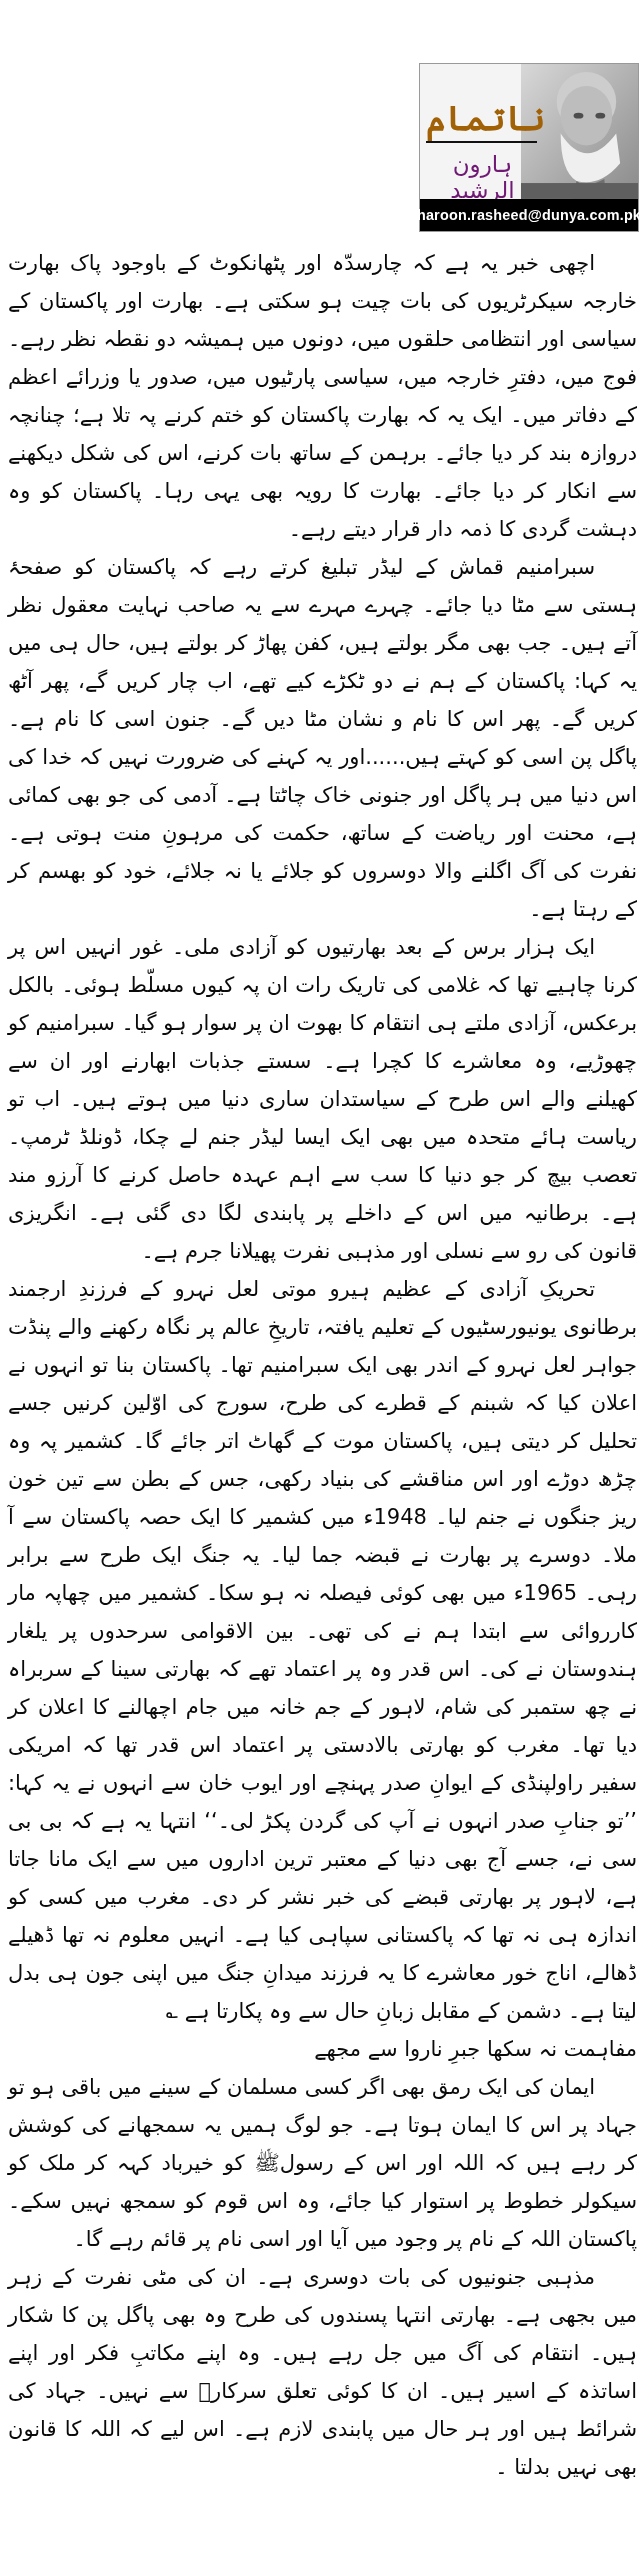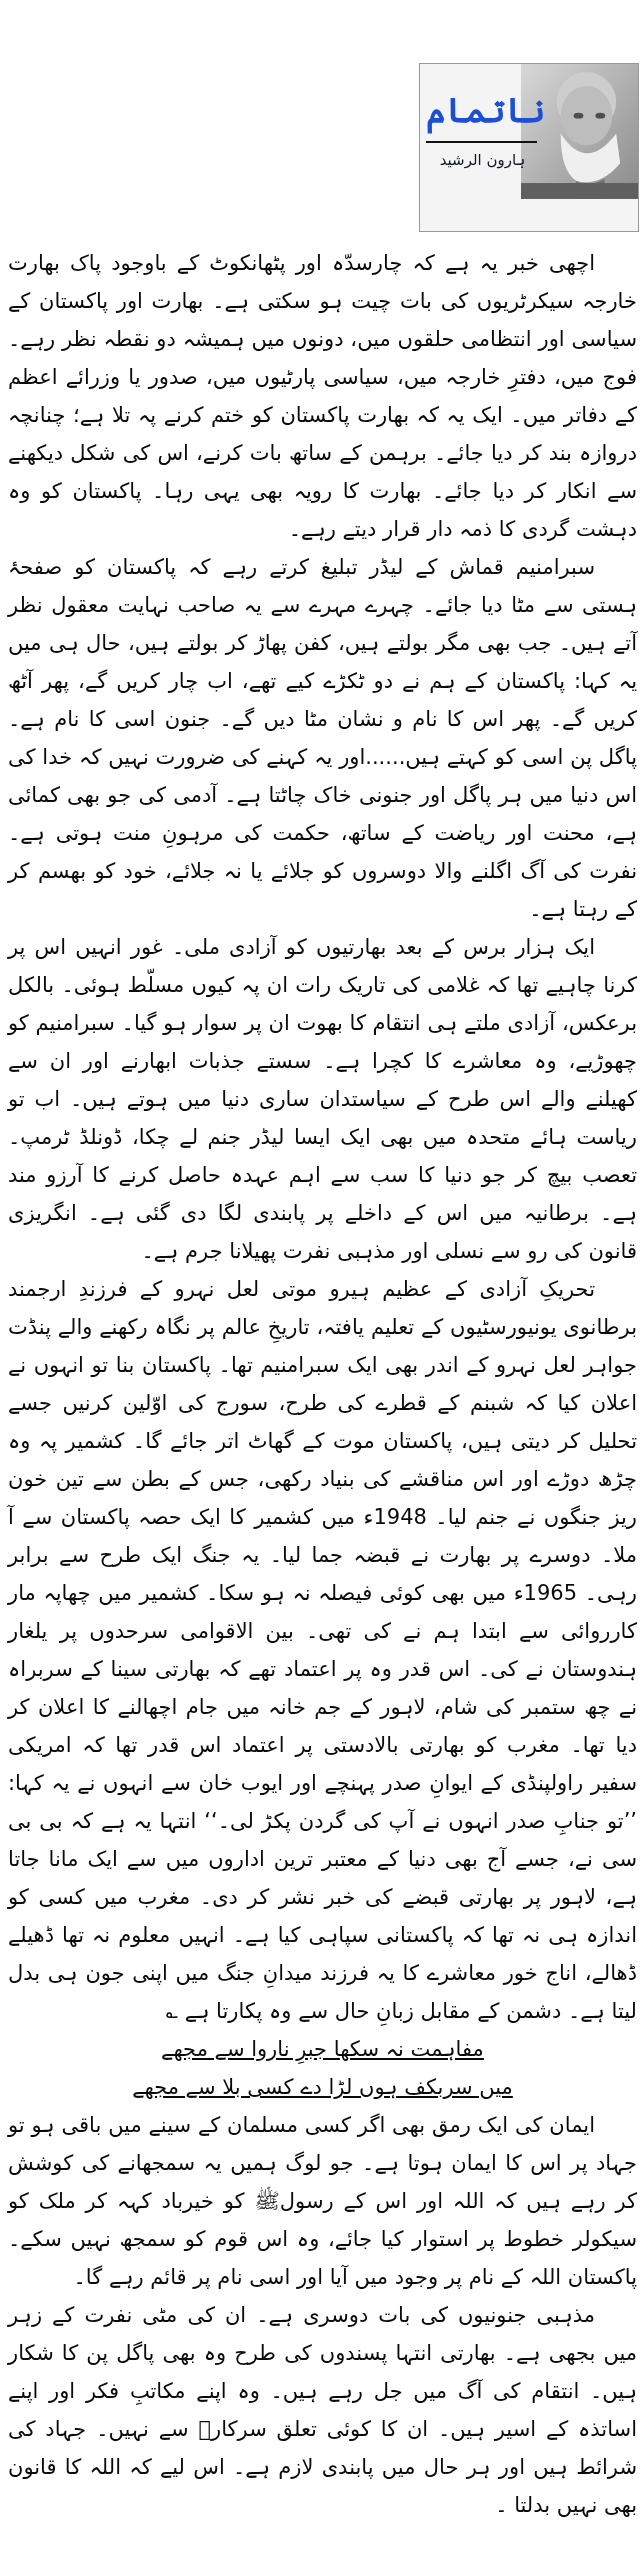--- a/index.html
+++ b/index.html
@@ -16,29 +16,29 @@
   }
   .masthead .photo{
     position:absolute; top:0; right:0; width:117px; height:135px; overflow:hidden;
     background:linear-gradient(135deg,#cfcfcf 0%,#9a9a9a 60%,#7d7d7d 100%);
   }
   .masthead .photo svg{display:block;}
   .logo-wrap{
     position:absolute; top:28px; left:6px; width:103px; text-align:center;
   }
   .column-logo{
-    font-size:34px; font-weight:bold; line-height:1.1; color:#1d4ed8;
-    font-family:Liberation Serif, serif; letter-spacing:1px;
+    font-size:34px; font-weight:bold; line-height:1.1; color:#a16207;
+    font-family:Liberation Serif, serif; letter-spacing:1px;margin-top:8px;
   }
   .masthead-divider{
     position:absolute; top:77px; left:6px; width:111px; height:2px; background:#111;
   }
   .author-name{
     position:absolute; top:87px; left:0; width:125px; text-align:center;
-    font-size:15px; color:#0f172a; direction:rtl;
+    font-size:23px; color:#701a75; direction:rtl;
   }
   .email-bar{
     position:absolute; bottom:0; left:0; width:100%; height:32px;
     background:#000; color:#fff; display:flex; align-items:center; justify-content:center;
     font-family:"Liberation Sans", sans-serif; font-weight:bold; font-size:14.4px;
     letter-spacing:0.2px;
   }
 
   
   .article-title{
@@ -46,21 +46,21 @@
     font-size:30px; color:#000; direction:rtl; font-weight:500;
   }
 
   
   .article-body{
     position:absolute; top:244px; left:8px; width:629px;
     direction:rtl; text-align:justify;
     font-size:21px; line-height:38px; color:#0a0a0a;
   }
   .article-body p{margin:0; text-indent:42px;}
-  .verse-block{margin:0; text-align:center; text-indent:0; line-height:38px;text-decoration:underline;}
+  .verse-block{margin:0; text-indent:0; line-height:38px;}
   .verse-line{display:block; text-indent:0;}
 </style>
 </head>
 <body>
 
 <div class="page">
 
   <div class="masthead">
     <div class="photo">
       <svg width="117" height="135" viewBox="0 0 118 136" xmlns="http://www.w3.org/2000/svg">
@@ -79,32 +79,32 @@
         <path d="M40 70 Q66 110 96 70 L100 100 Q80 124 56 118 Q40 108 40 70 Z" fill="#efefef"></path>
         <path d="M56 118 Q66 126 84 116 L86 136 L52 136 Z" fill="#6f6f6f"></path>
         <rect x="0" y="120" width="118" height="16" fill="#5f5f5f"></rect>
       </svg>
     </div>
     <div class="logo-wrap">
       <div class="column-logo">ناتمام</div>
     </div>
     <div class="masthead-divider"></div>
     <div class="author-name">ہارون الرشید</div>
+    <div class="email-bar">haroon.rasheed@dunya.com.pk</div>
   </div>
 
 
   <div class="article-body">
     <p>اچھی خبر یہ ہے کہ چارسدّہ اور پٹھانکوٹ کے باوجود پاک بھارت خارجہ سیکرٹریوں کی بات چیت ہو سکتی ہے۔ بھارت اور پاکستان کے سیاسی اور انتظامی حلقوں میں، دونوں میں ہمیشہ دو نقطہ نظر رہے۔ فوج میں، دفترِ خارجہ میں، سیاسی پارٹیوں میں، صدور یا وزرائے اعظم کے دفاتر میں۔ ایک یہ کہ بھارت پاکستان کو ختم کرنے پہ تلا ہے؛ چنانچہ دروازہ بند کر دیا جائے۔ برہمن کے ساتھ بات کرنے، اس کی شکل دیکھنے سے انکار کر دیا جائے۔ بھارت کا رویہ بھی یہی رہا۔ پاکستان کو وہ دہشت گردی کا ذمہ دار قرار دیتے رہے۔</p>
     <p>سبرامنیم قماش کے لیڈر تبلیغ کرتے رہے کہ پاکستان کو صفحۂ ہستی سے مٹا دیا جائے۔ چہرے مہرے سے یہ صاحب نہایت معقول نظر آتے ہیں۔ جب بھی مگر بولتے ہیں، کفن پھاڑ کر بولتے ہیں، حال ہی میں یہ کہا: پاکستان کے ہم نے دو ٹکڑے کیے تھے، اب چار کریں گے، پھر آٹھ کریں گے۔ پھر اس کا نام و نشان مٹا دیں گے۔ جنون اسی کا نام ہے۔ پاگل پن اسی کو کہتے ہیں......اور یہ کہنے کی ضرورت نہیں کہ خدا کی اس دنیا میں ہر پاگل اور جنونی خاک چاٹتا ہے۔ آدمی کی جو بھی کمائی ہے، محنت اور ریاضت کے ساتھ، حکمت کی مرہونِ منت ہوتی ہے۔ نفرت کی آگ اگلنے والا دوسروں کو جلائے یا نہ جلائے، خود کو بھسم کر کے رہتا ہے۔</p>
     <p>ایک ہزار برس کے بعد بھارتیوں کو آزادی ملی۔ غور انہیں اس پر کرنا چاہیے تھا کہ غلامی کی تاریک رات ان پہ کیوں مسلّط ہوئی۔ بالکل برعکس، آزادی ملتے ہی انتقام کا بھوت ان پر سوار ہو گیا۔ سبرامنیم کو چھوڑیے، وہ معاشرے کا کچرا ہے۔ سستے جذبات ابھارنے اور ان سے کھیلنے والے اس طرح کے سیاستدان ساری دنیا میں ہوتے ہیں۔ اب تو ریاست ہائے متحدہ میں بھی ایک ایسا لیڈر جنم لے چکا، ڈونلڈ ٹرمپ۔ تعصب بیچ کر جو دنیا کا سب سے اہم عہدہ حاصل کرنے کا آرزو مند ہے۔ برطانیہ میں اس کے داخلے پر پابندی لگا دی گئی ہے۔ انگریزی قانون کی رو سے نسلی اور مذہبی نفرت پھیلانا جرم ہے۔</p>
     <p>تحریکِ آزادی کے عظیم ہیرو موتی لعل نہرو کے فرزندِ ارجمند برطانوی یونیورسٹیوں کے تعلیم یافتہ، تاریخِ عالم پر نگاہ رکھنے والے پنڈت جواہر لعل نہرو کے اندر بھی ایک سبرامنیم تھا۔ پاکستان بنا تو انہوں نے اعلان کیا کہ شبنم کے قطرے کی طرح، سورج کی اوّلین کرنیں جسے تحلیل کر دیتی ہیں، پاکستان موت کے گھاٹ اتر جائے گا۔ کشمیر پہ وہ چڑھ دوڑے اور اس مناقشے کی بنیاد رکھی، جس کے بطن سے تین خون ریز جنگوں نے جنم لیا۔ 1948ء میں کشمیر کا ایک حصہ پاکستان سے آ ملا۔ دوسرے پر بھارت نے قبضہ جما لیا۔ یہ جنگ ایک طرح سے برابر رہی۔ 1965ء میں بھی کوئی فیصلہ نہ ہو سکا۔ کشمیر میں چھاپہ مار کارروائی سے ابتدا ہم نے کی تھی۔ بین الاقوامی سرحدوں پر یلغار ہندوستان نے کی۔ اس قدر وہ پر اعتماد تھے کہ بھارتی سینا کے سربراہ نے چھ ستمبر کی شام، لاہور کے جم خانہ میں جام اچھالنے کا اعلان کر دیا تھا۔ مغرب کو بھارتی بالادستی پر اعتماد اس قدر تھا کہ امریکی سفیر راولپنڈی کے ایوانِ صدر پہنچے اور ایوب خان سے انہوں نے یہ کہا: ’’تو جنابِ صدر انہوں نے آپ کی گردن پکڑ لی۔‘‘ انتہا یہ ہے کہ بی بی سی نے، جسے آج بھی دنیا کے معتبر ترین اداروں میں سے ایک مانا جاتا ہے، لاہور پر بھارتی قبضے کی خبر نشر کر دی۔ مغرب میں کسی کو اندازہ ہی نہ تھا کہ پاکستانی سپاہی کیا ہے۔ انہیں معلوم نہ تھا ڈھیلے ڈھالے، اناج خور معاشرے کا یہ فرزند میدانِ جنگ میں اپنی جون ہی بدل لیتا ہے۔ دشمن کے مقابل زبانِ حال سے وہ پکارتا ہے ؎</p>
 
     <div class="verse-block">
       <span class="verse-line">مفاہمت نہ سکھا جبرِ ناروا سے مجھے</span>
-      <span class="verse-line">میں سربکف ہوں لڑا دے کسی بلا سے مجھے</span>
     </div>
 
     <p>ایمان کی ایک رمق بھی اگر کسی مسلمان کے سینے میں باقی ہو تو جہاد پر اس کا ایمان ہوتا ہے۔ جو لوگ ہمیں یہ سمجھانے کی کوشش کر رہے ہیں کہ اللہ اور اس کے رسولﷺ کو خیرباد کہہ کر ملک کو سیکولر خطوط پر استوار کیا جائے، وہ اس قوم کو سمجھ نہیں سکے۔ پاکستان اللہ کے نام پر وجود میں آیا اور اسی نام پر قائم رہے گا۔</p>
     <p>مذہبی جنونیوں کی بات دوسری ہے۔ ان کی مٹی نفرت کے زہر میں بجھی ہے۔ بھارتی انتہا پسندوں کی طرح وہ بھی پاگل پن کا شکار ہیں۔ انتقام کی آگ میں جل رہے ہیں۔ وہ اپنے مکاتبِ فکر اور اپنے اساتذہ کے اسیر ہیں۔ ان کا کوئی تعلق سرکارؐ سے نہیں۔ جہاد کی شرائط ہیں اور ہر حال میں پابندی لازم ہے۔ اس لیے کہ اللہ کا قانون بھی نہیں بدلتا ۔</p>
 
   </div>
 
 </div>
 
 

